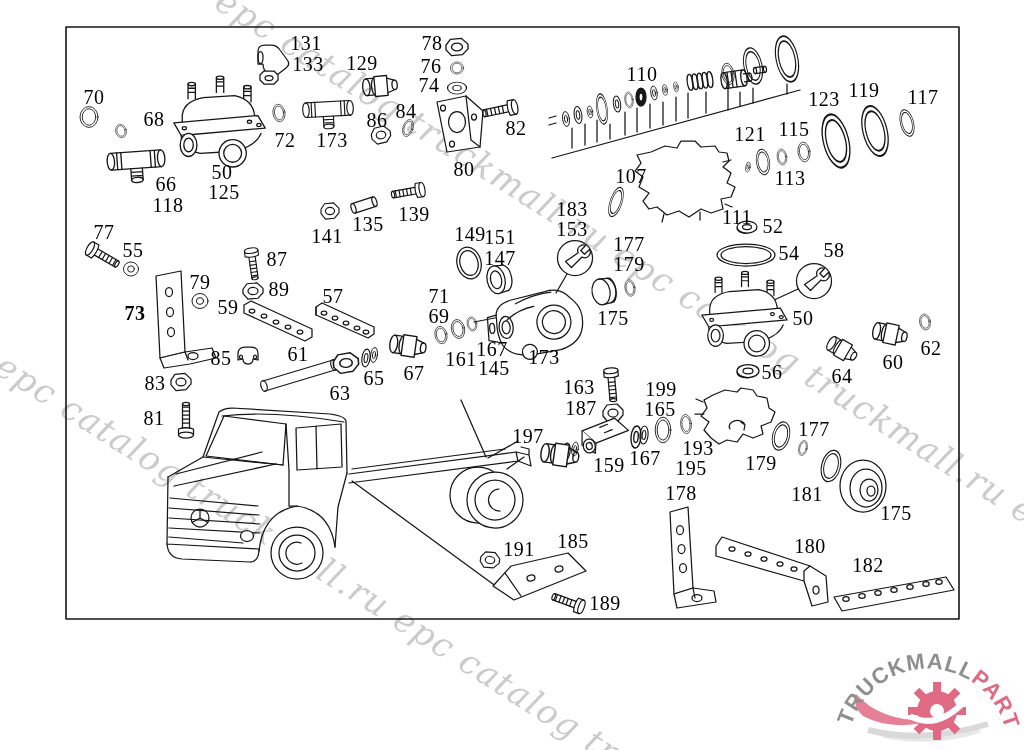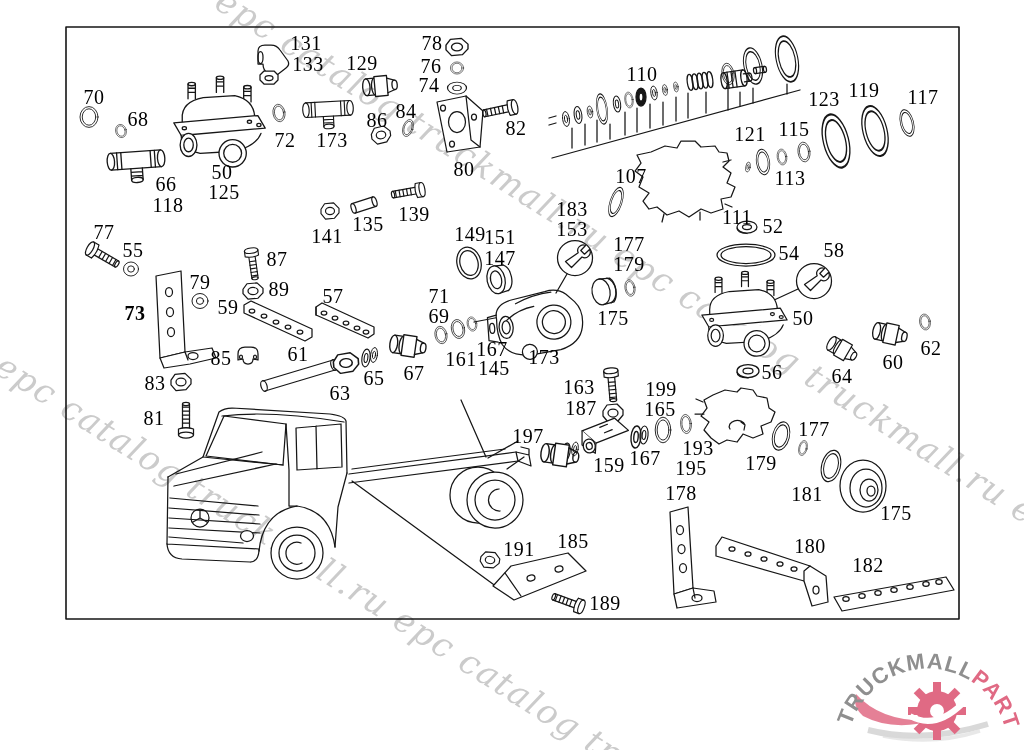--- a/index.html
+++ b/index.html
@@ -402,21 +402,21 @@
           <ellipse cx="894" cy="590" rx="3.2" ry="2.4"></ellipse>
           <ellipse cx="910" cy="587" rx="3.2" ry="2.4"></ellipse>
           <ellipse cx="926" cy="584" rx="3.2" ry="2.4"></ellipse>
           <ellipse cx="939" cy="582" rx="3.2" ry="2.4"></ellipse>
       </g>
     </g>
   </svg>
 
   <div id="labels">
       <div class="part-label" style="left: 94px; top: 97px;">70</div>
-      <div class="part-label" style="left: 116px; top: 119px; padding-left: 44px;">68</div>
+      <div class="part-label" style="left: 132px; top: 119px; padding-left: 44px;">68</div>
       <div class="part-label" style="left: 166px; top: 184px;">66</div>
       <div class="part-label" style="left: 168px; top: 205px;">118</div>
       <div class="part-label" style="left: 222px; top: 172px;">50</div>
       <div class="part-label" style="left: 224px; top: 192px;">125</div>
       <div class="part-label" style="left: 306px; top: 43px;">131</div>
       <div class="part-label" style="left: 308px; top: 64px;">133</div>
       <div class="part-label" style="left: 362px; top: 63px;">129</div>
       <div class="part-label" style="left: 285px; top: 140px;">72</div>
       <div class="part-label" style="left: 332px; top: 140px;">173</div>
       <div class="part-label" style="left: 377px; top: 120px;">86</div>

